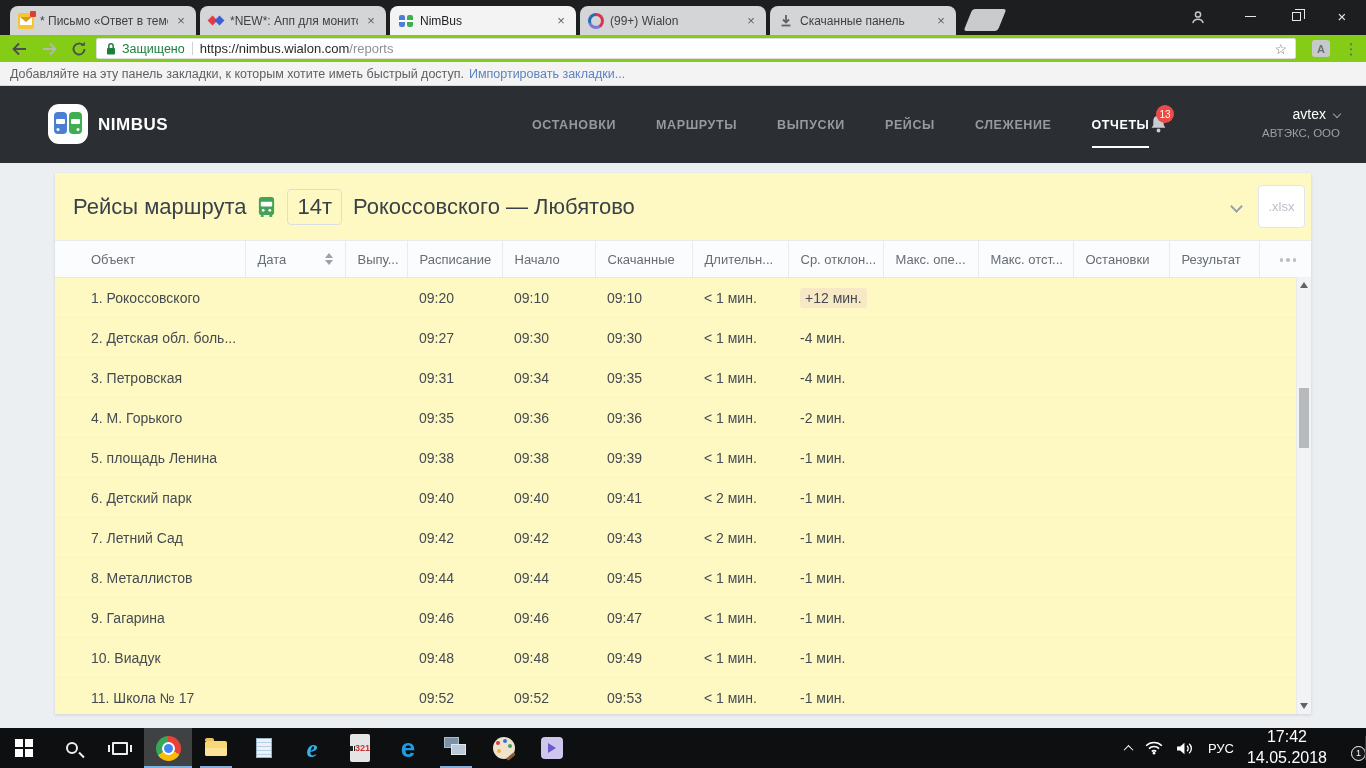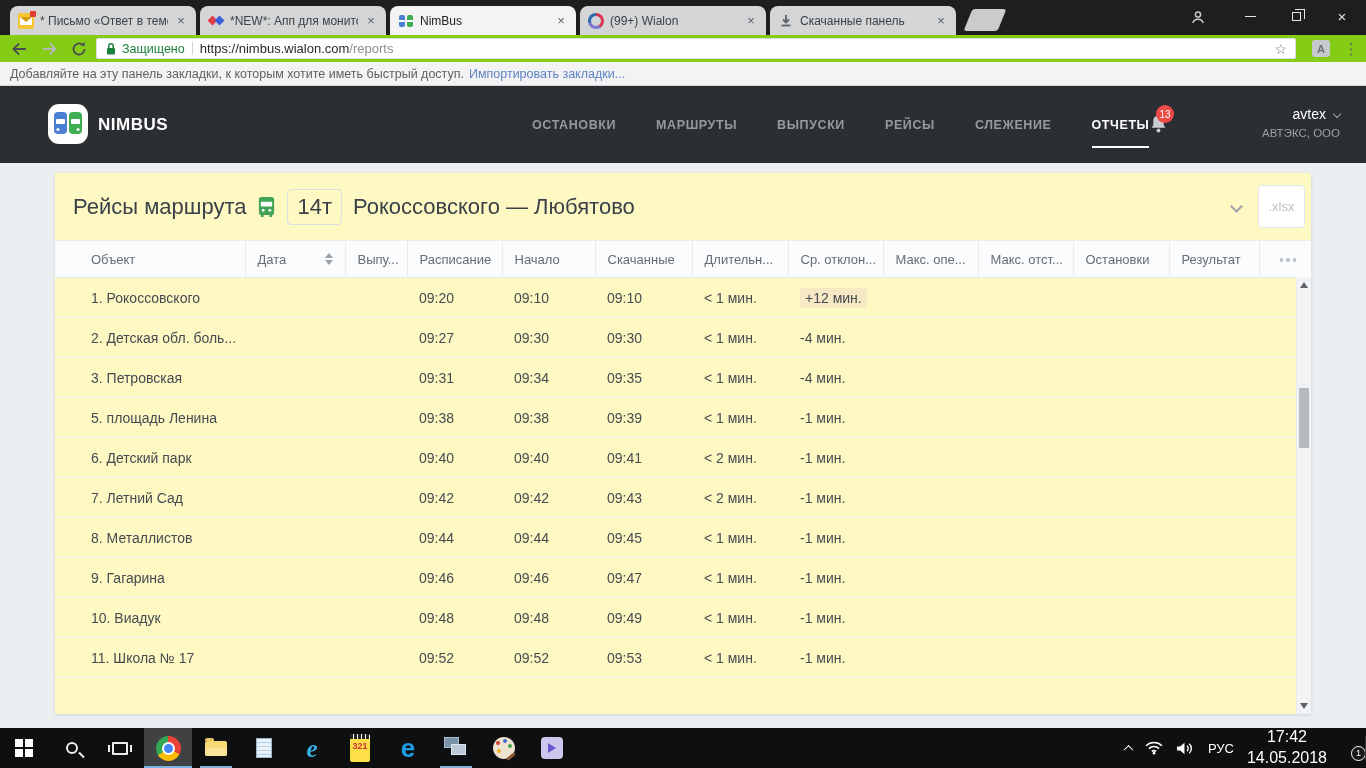--- a/index.html
+++ b/index.html
@@ -108,21 +108,21 @@
   .chrome{width:25px;height:25px;border-radius:50%;background:conic-gradient(#ea4335 0 33%,#fbbc05 0 66%,#34a853 0 100%);
           display:flex;align-items:center;justify-content:center}
   .chrome .c1{width:13px;height:13px;border-radius:50%;background:#fff;display:flex;align-items:center;justify-content:center}
   .chrome .c2{width:9px;height:9px;border-radius:50%;background:#4285f4}
   .folder{width:22px;height:15px;background:#f8d775;border-radius:2px;position:relative}
   .folder:before{content:'';position:absolute;left:0;top:-3px;width:9px;height:3px;background:#e9c45f;border-radius:2px 2px 0 0}
   .folder:after{content:'';position:absolute;left:0;bottom:0;width:100%;height:8px;background:#fbe49a;border-radius:0 0 2px 2px}
   .note{width:16px;height:20px;background:#eaf3fb;border:1px solid #9ab4cc;
         background-image:repeating-linear-gradient(#eaf3fb 0 3px,#b9cede 3px 4px)}
   .ie{font-family:"Liberation Serif",serif;font-style:italic;font-weight:bold;font-size:25px;color:#35b1e8;line-height:1}
-  .mpc{width:20px;height:28px;background:#fde047;border-radius:2px;display:flex;flex-direction:column;align-items:center;overflow:hidden}
+  .mpc{width:20px;height:28px;background:#e5e5e5;border-radius:2px;display:flex;flex-direction:row;align-items:center;overflow:hidden}
   .mpc .strip{width:100%;height:5px;background:#222;background-image:repeating-linear-gradient(90deg,#222 0 3px,#fff 3px 4px)}
   .mpc .num{font-size:9px;font-weight:bold;color:#c33;line-height:14px}
   .edge{font-weight:bold;font-size:26px;color:#1e9de6;line-height:1;font-family:"Liberation Sans",sans-serif}
   .rdp{width:24px;height:22px;position:relative}
   .rdp .m1{position:absolute;left:0;top:0;width:15px;height:11px;background:#7a93a8;border:1px solid #a9bccb}
   .rdp .m2{position:absolute;left:7px;top:7px;width:15px;height:11px;background:#b9c9d8;border:1px solid #dde7ee}
   .paint{width:22px;height:22px;border-radius:50%;background:#efe3cf;position:relative}
   .paint i{position:absolute;width:4px;height:4px;border-radius:50%}
   .paint .p1{left:3px;top:4px;background:#d23f31}
   .paint .p2{left:10px;top:2px;background:#3b6fd4}
@@ -372,20 +372,35 @@
             <td>09:35</td>
             <td>&lt; 1 мин.</td>
             <td>-4 мин.</td>
             <td></td>
             <td></td>
             <td></td>
             <td></td>
             <td></td>
           </tr>
           <tr>
+            <td>4. М. Горького</td>
+            <td></td>
+            <td></td>
+            <td>09:35</td>
+            <td>09:36</td>
+            <td>09:36</td>
+            <td>&lt; 1 мин.</td>
+            <td>-2 мин.</td>
+            <td></td>
+            <td></td>
+            <td></td>
+            <td></td>
+            <td></td>
+          </tr>
+          <tr>
             <td>5. площадь Ленина</td>
             <td></td>
             <td></td>
             <td>09:38</td>
             <td>09:38</td>
             <td>09:39</td>
             <td>&lt; 1 мин.</td>
             <td>-1 мин.</td>
             <td></td>
             <td></td>

